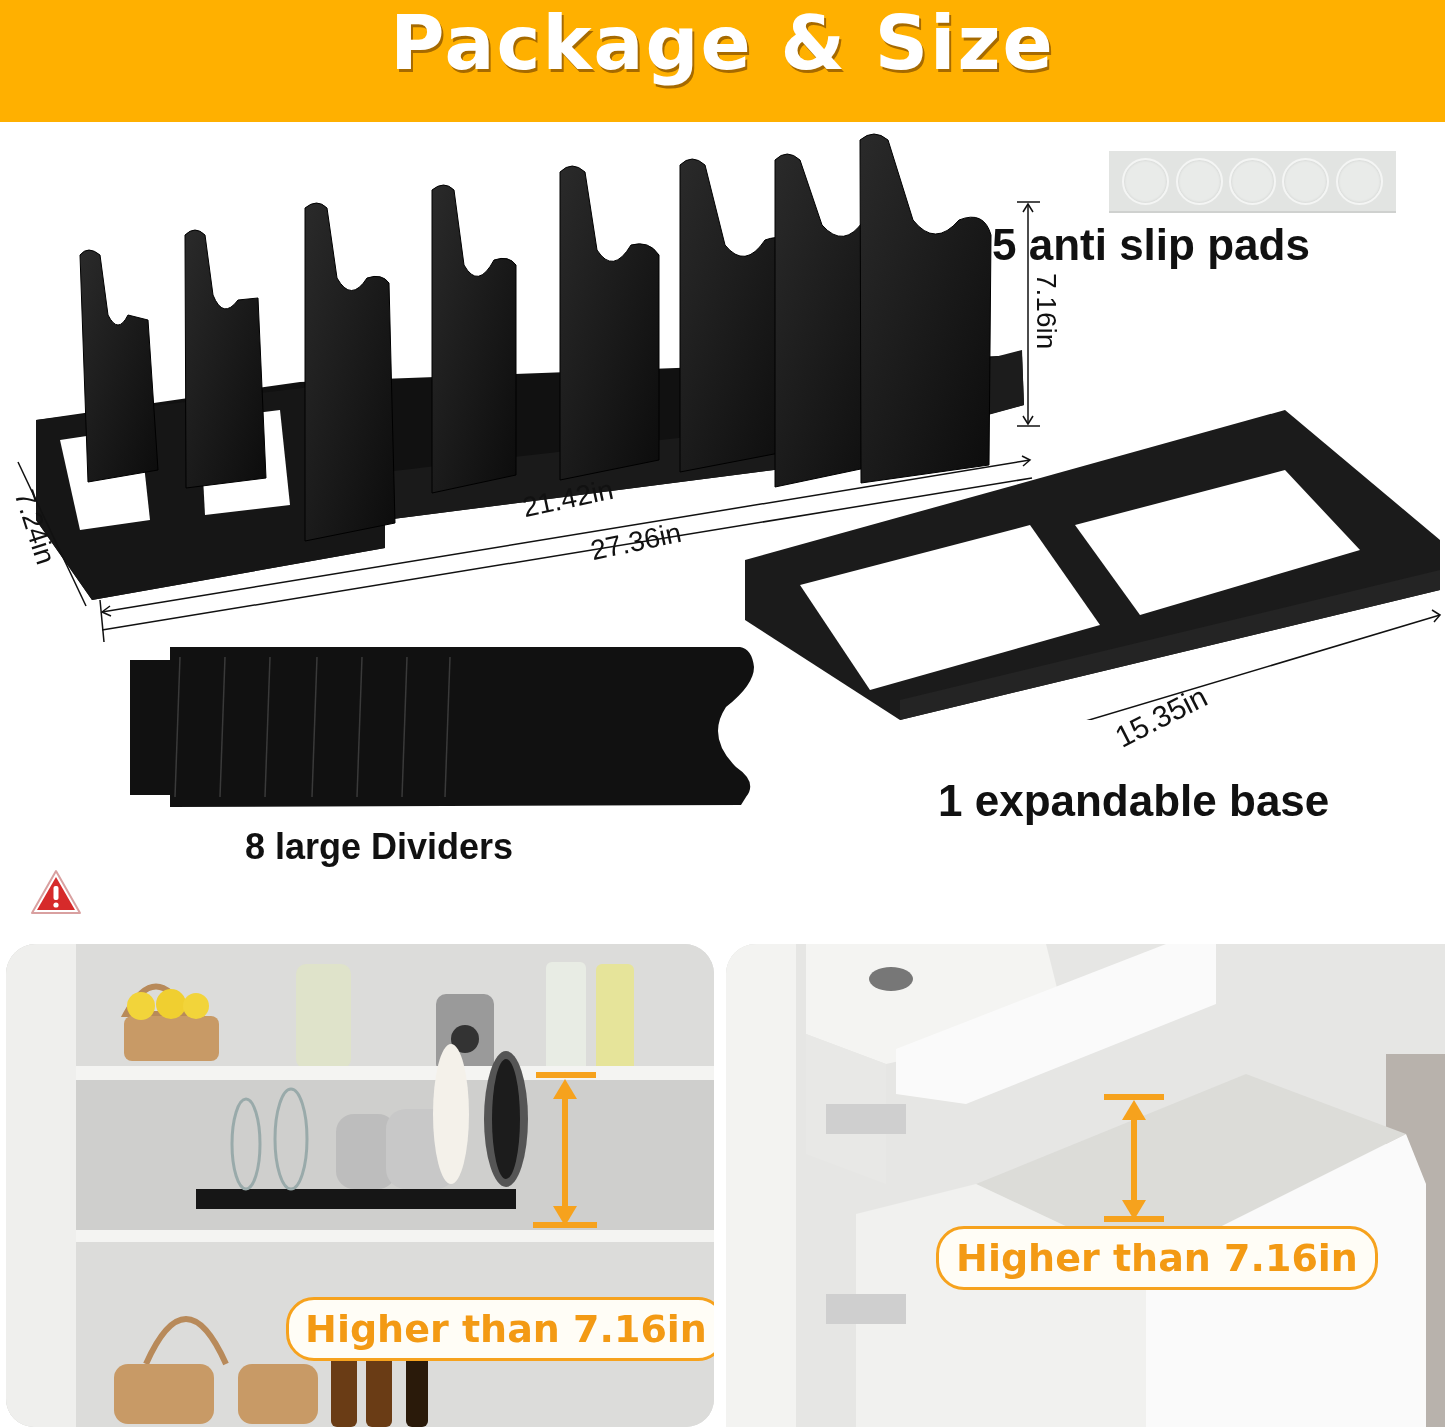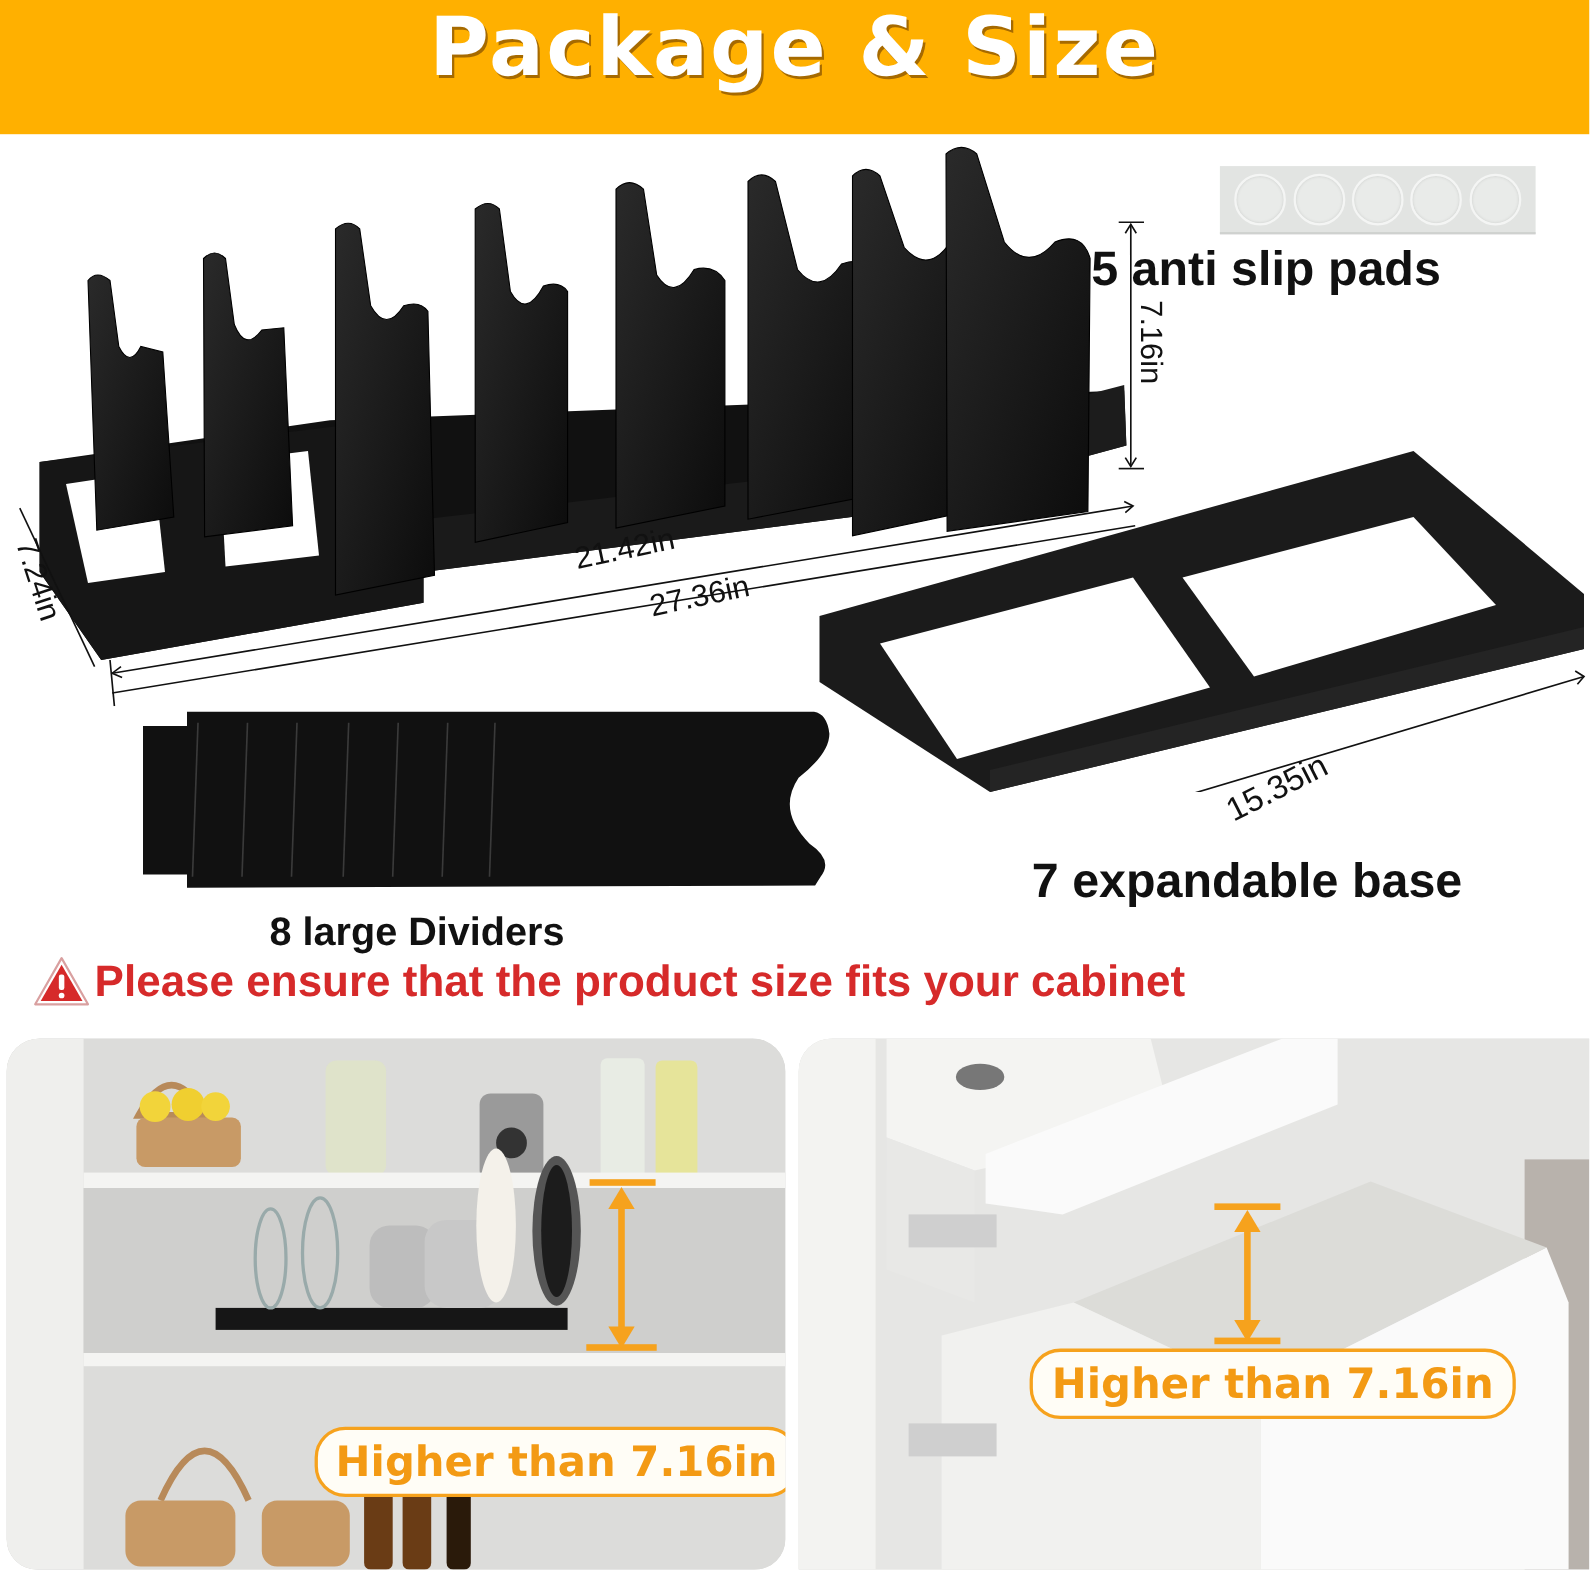--- a/index.html
+++ b/index.html
@@ -147,21 +147,21 @@
   <polygon points="60,185 290,125 360,225 130,290" fill="#ffffff"></polygon>
   <polygon points="335,125 545,70 620,150 400,215" fill="#ffffff"></polygon>
   <polygon points="160,300 700,170 700,190 160,320" fill="#242424"></polygon>
   <g stroke="#111" stroke-width="1.5" fill="none">
     <line x1="115" y1="390" x2="700" y2="215"></line>
     <line x1="114" y1="378" x2="116" y2="404"></line>
     <polyline points="692,210 700,215 694,222"></polyline>
   </g>
 </svg>
 <div class="abs dim-text dim-1535">15.35in</div>
-<div class="abs label-black base-label">7 expandable base</div>
+<div class="abs label-black base-label">1 expandable base</div>
 
 <svg class="abs" style="left:125px;top:645px;" width="655" height="180" viewBox="0 0 655 180">
   <path d="M5,15 L45,15 L45,2 L615,2 q12,2 14,20 q0,18 -28,40 q-20,30 10,60 q22,15 10,30 l-5,8 L45,162 L45,150 L5,150 z" fill="#111"></path>
   <g stroke="#3a3a3a" stroke-width="1.5" fill="none">
     <path d="M55,12 l-5,140"></path>
       <path d="M100,12 l-5,140"></path>
       <path d="M145,12 l-5,140"></path>
     <path d="M192,12 l-5,140"></path>
       <path d="M237,12 l-5,140"></path>
       <path d="M282,12 l-5,140"></path>
@@ -170,21 +170,20 @@
 </svg>
 <div class="abs label-black dividers-label">8 large Dividers</div>
 
 <div class="abs warning">
   <svg class="warning-icon" viewBox="0 0 52 48">
     <path d="M26,3 L50,45 L2,45 Z" fill="#ffffff" stroke="#d9a0a0" stroke-width="2" stroke-linejoin="round"></path>
     <path d="M26,9 L45,42 L7,42 Z" fill="#d62a2a" stroke-linejoin="round"></path>
     <rect x="23.5" y="18" width="5" height="14" rx="2" fill="#fff"></rect>
     <circle cx="26" cy="37" r="2.6" fill="#fff"></circle>
   </svg>
-  <div class="warning-text">Please ensure that the product size fits your cabinet</div>
 </div>
 
 <div class="photo photo-left">
   <svg width="708" height="483" viewBox="0 0 708 483">
     <rect width="708" height="483" fill="#dcdcda"></rect>
     <rect x="0" y="0" width="70" height="483" fill="#efefed"></rect>
 
     <path d="M120,70 q30,-55 60,0 z" fill="none" stroke="#b88a5a" stroke-width="6"></path>
     <rect x="118" y="72" width="95" height="45" rx="8" fill="#c89a66"></rect>
     <circle cx="135" cy="62" r="14" fill="#f2d43a"></circle>

